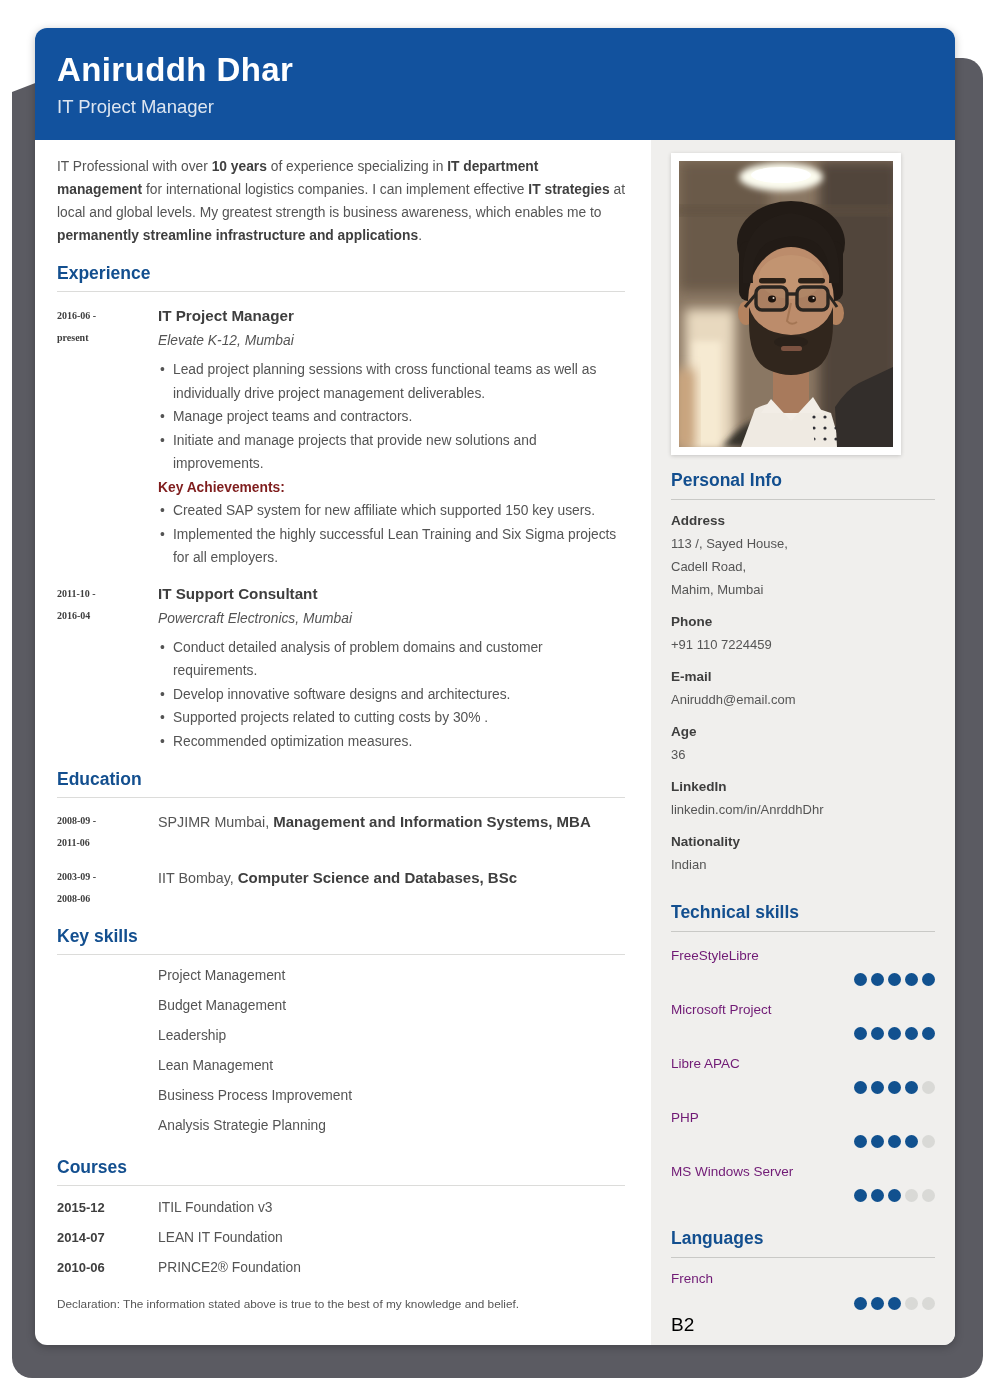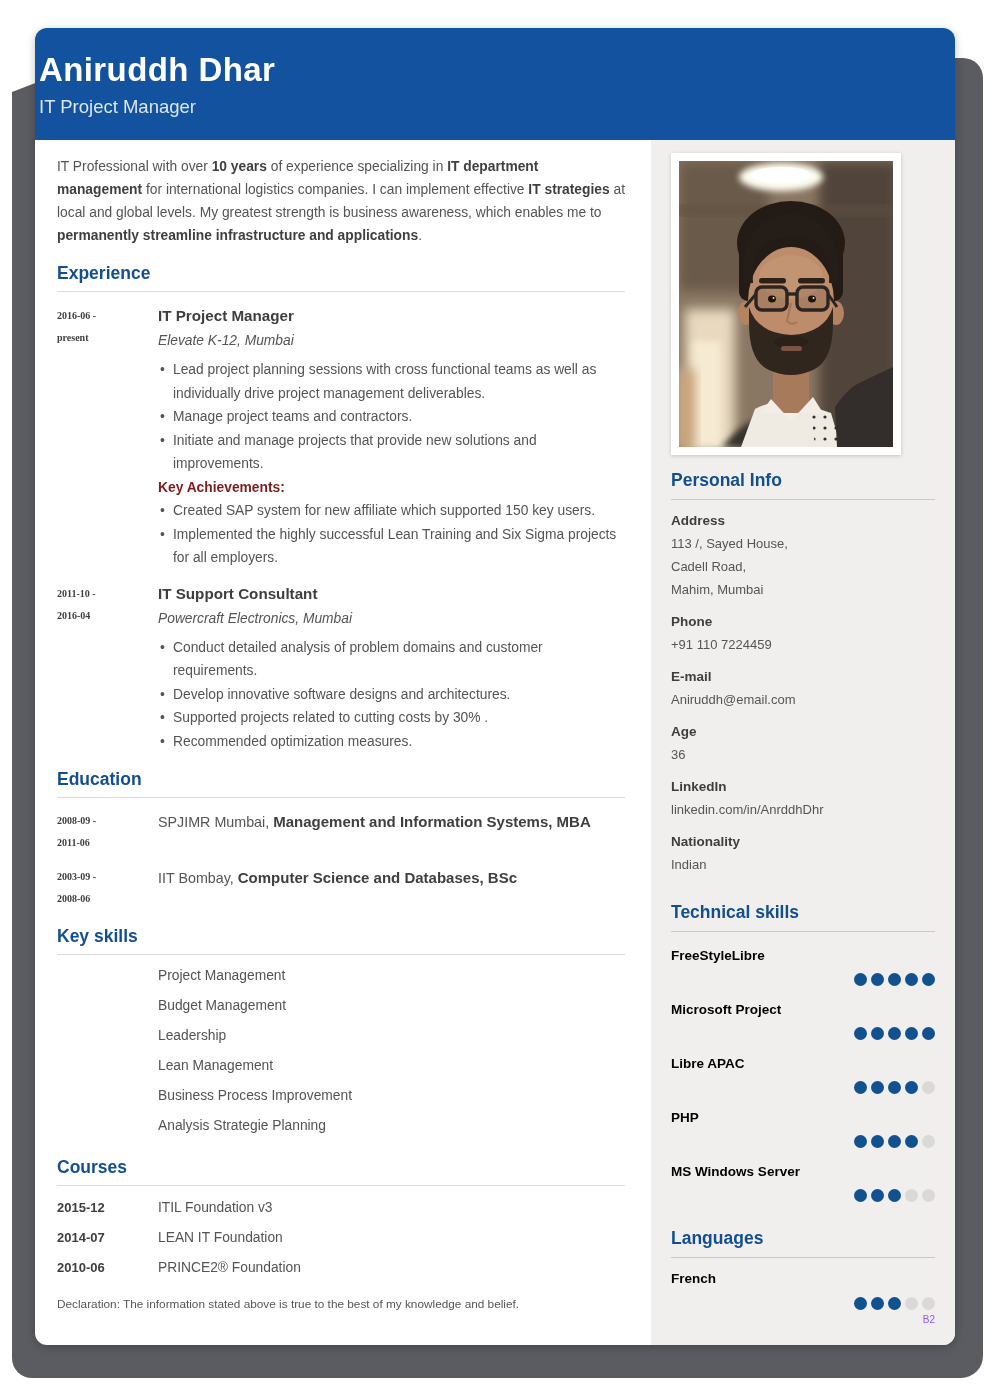--- a/index.html
+++ b/index.html
@@ -4,21 +4,21 @@
 <style>
   html,body{margin:0;padding:0;background:#ffffff;}
   .stage{position:relative;width:990px;height:1400px;margin:0 auto;background:#ffffff;
          font-family:"Liberation Sans",sans-serif;overflow:hidden;}
   .backdrop{position:absolute;left:12px;top:58px;width:971px;height:1320px;background:#5b5b62;
             border-radius:0 20px 22px 20px;
             clip-path:polygon(0 34px,88px 0,100% 0,100% 100%,0 100%);}
   .page{position:absolute;left:35px;top:28px;width:920px;height:1317px;background:#ffffff;
         border-radius:12px;overflow:hidden;box-shadow:0 2px 8px rgba(0,0,0,.25);}
   
-  .band{height:112px;background:#12529e;padding:24px 0 0 4px;box-sizing:border-box;}
+  .band{height:112px;background:#12529e;padding:24px 0 0 22px;box-sizing:border-box;}
   .band h1{margin:0;color:#ffffff;font-size:33px;font-weight:bold;letter-spacing:.4px;line-height:36px;}
   .band .subtitle{color:#dde6f1;font-size:18.5px;margin-top:8px;}
   
   .page-body{display:flex;height:1205px;}
   .main{flex:1;min-width:0;padding:15px 26px 0 22px;box-sizing:border-box;position:relative;}
   .summary{margin:0;font-size:13.8px;line-height:23px;color:#545454;}
   .summary .b,.edu-text .b{font-weight:bold;color:#3f3f3f;}
   h2.section{font-size:17.5px;color:#134f8f;margin:16px 0 0;padding-bottom:7px;
              border-bottom:1px solid #dcdcda;font-weight:bold;}
   .entry{display:flex;margin-top:13px;}
@@ -44,28 +44,28 @@
   .sidebar{width:304px;flex:none;background:#f0efed;padding:13px 20px 0;box-sizing:border-box;}
   .photo-frame{background:#ffffff;padding:8px;width:214px;height:286px;
                box-shadow:0 1px 4px rgba(0,0,0,.18);}
   .photo-frame svg{display:block;}
   h3.side-h{font-size:17.5px;color:#134f8f;margin:15px 0 0;padding-bottom:8px;
             border-bottom:1px solid #c9c9c6;font-weight:bold;}
   .info-group{margin-top:9px;}
   .info-label{font-size:13.5px;font-weight:bold;color:#3e3e3e;line-height:23px;}
   .info-line{font-size:13px;color:#555555;line-height:23px;}
   .tskill{margin-top:15px;}
-  .tskill-name,.lang-name{font-size:13.5px;color:#000000;line-height:18px;font-weight:bold;}
+  .tskill-name,.lang-name{font-size:13.5px;color:#701a75;line-height:18px;}
   .dot-row{display:flex;justify-content:flex-end;gap:4px;margin-top:8px;}
   .dot{width:13px;height:13px;border-radius:50%;}
   .dot.on{background:#11518f;}
   .dot.off{background:#d9d9d6;}
   .lang{margin-top:12px;}
   .lang .dot-row{margin-top:9px;}
-  .lang-level{text-align:right;font-size:10px;color:#8b5cf6;margin-top:4px;}
+  .lang-level{font-size:19px;color:#000000;margin-top:4px;}
 </style>
 </head>
 <body>
 
 <div class="stage">
   <div class="backdrop"></div>
   <div class="page">
 
     <header class="band">
       <h1>Aniruddh Dhar</h1>

